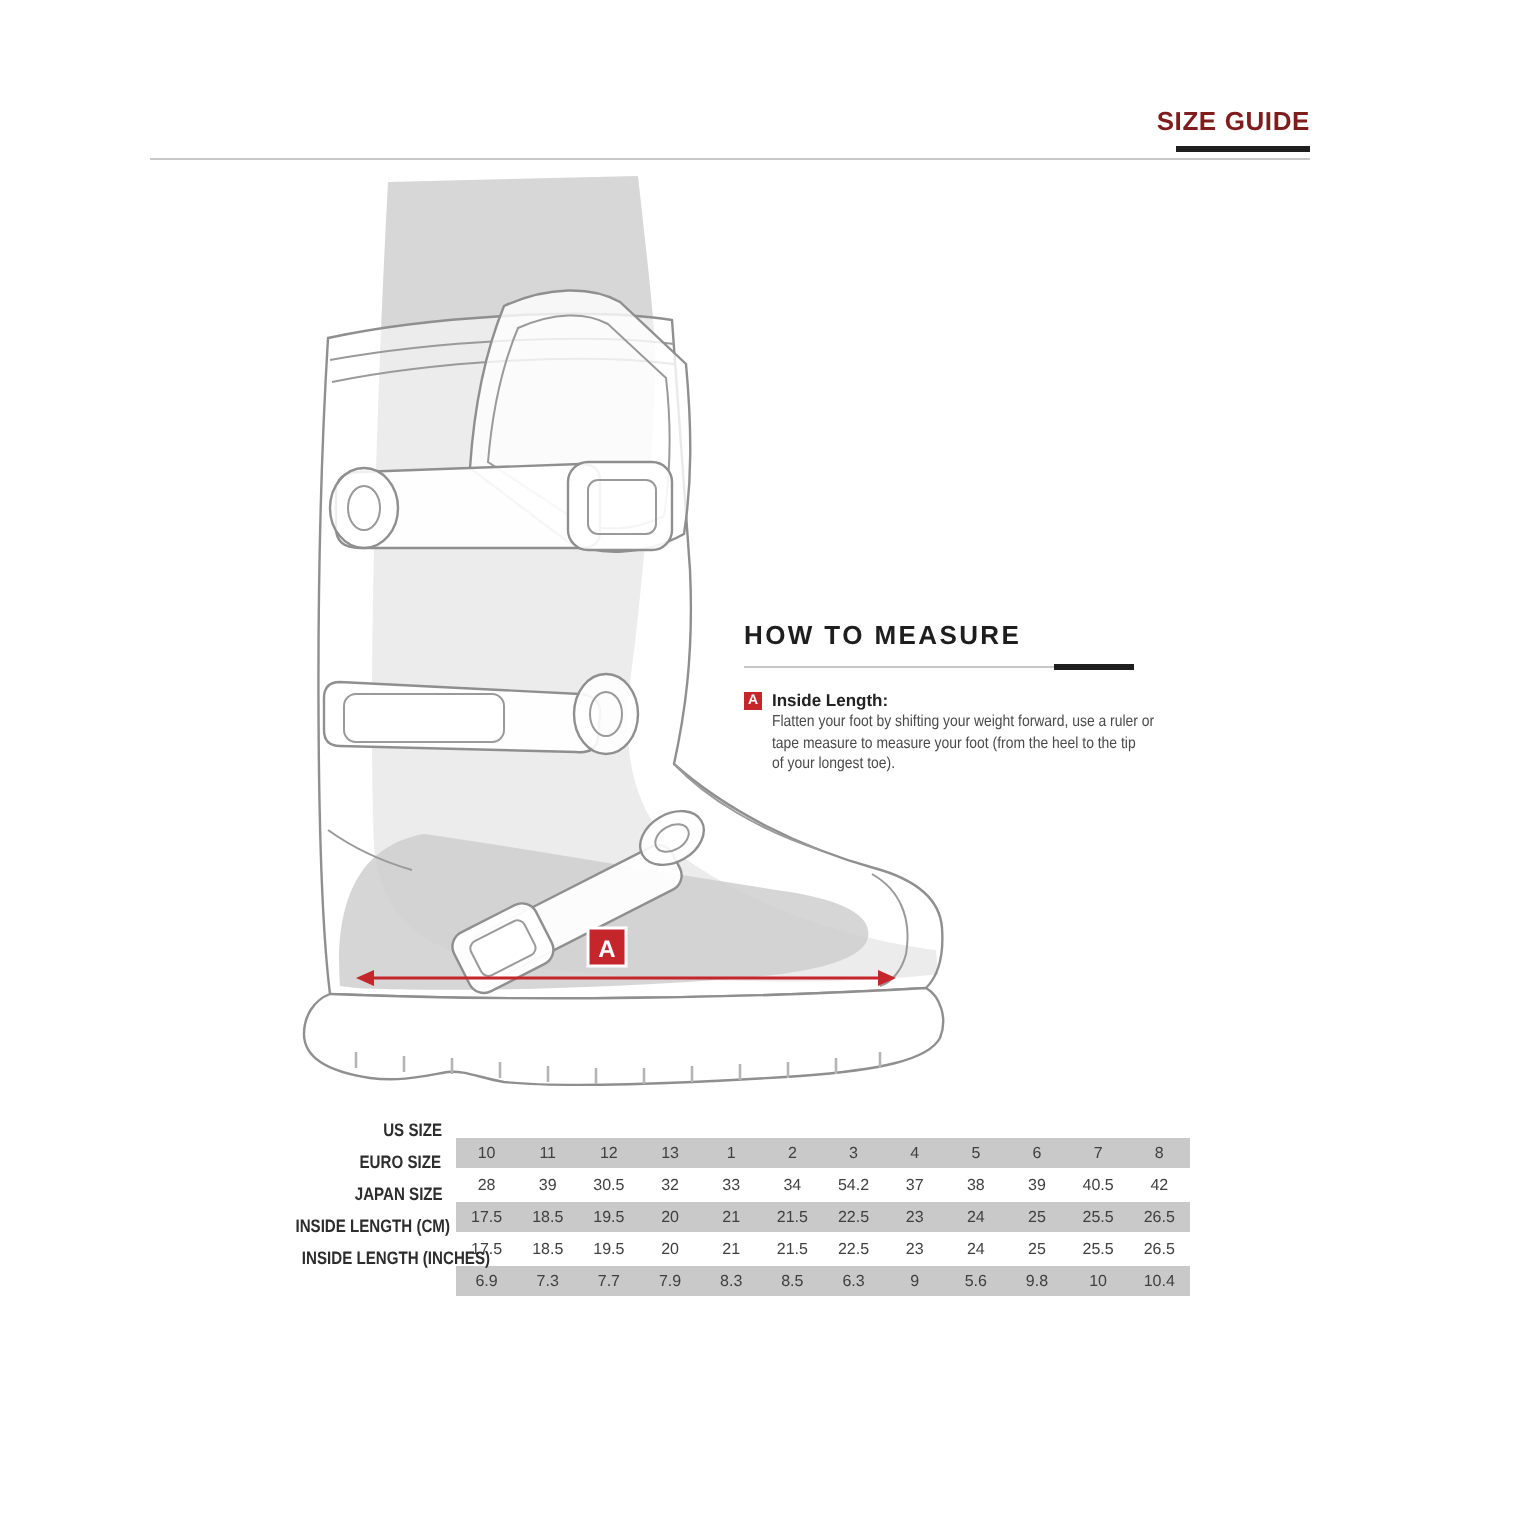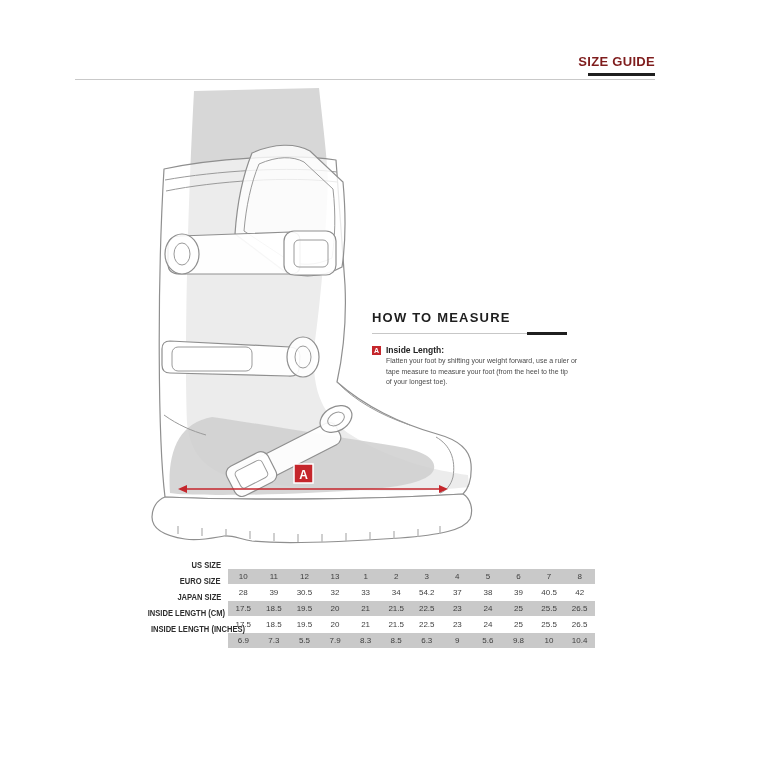--- a/index.html
+++ b/index.html
@@ -220,21 +220,21 @@
           <div class="st-cell">25</div>
           <div class="st-cell">25.5</div>
           <div class="st-cell">26.5</div>
         </div>
       </div>
       <div class="st-row shaded">
         <div class="st-label"><span class="st-label-inner">INSIDE LENGTH (INCHES)</span></div>
         <div class="st-cells">
           <div class="st-cell">6.9</div>
           <div class="st-cell">7.3</div>
-          <div class="st-cell">5.5</div>
+          <div class="st-cell">7.7</div>
           <div class="st-cell">7.9</div>
           <div class="st-cell">8.3</div>
           <div class="st-cell">8.5</div>
           <div class="st-cell">6.3</div>
           <div class="st-cell">9</div>
           <div class="st-cell">5.6</div>
           <div class="st-cell">9.8</div>
           <div class="st-cell">10</div>
           <div class="st-cell">10.4</div>
         </div>

